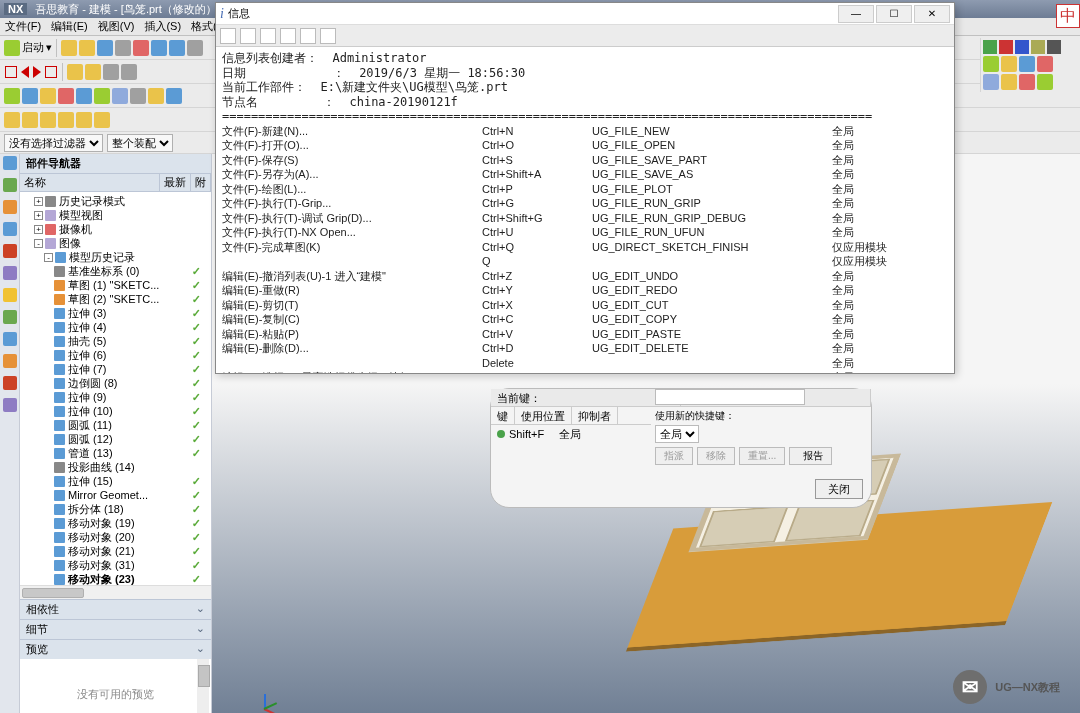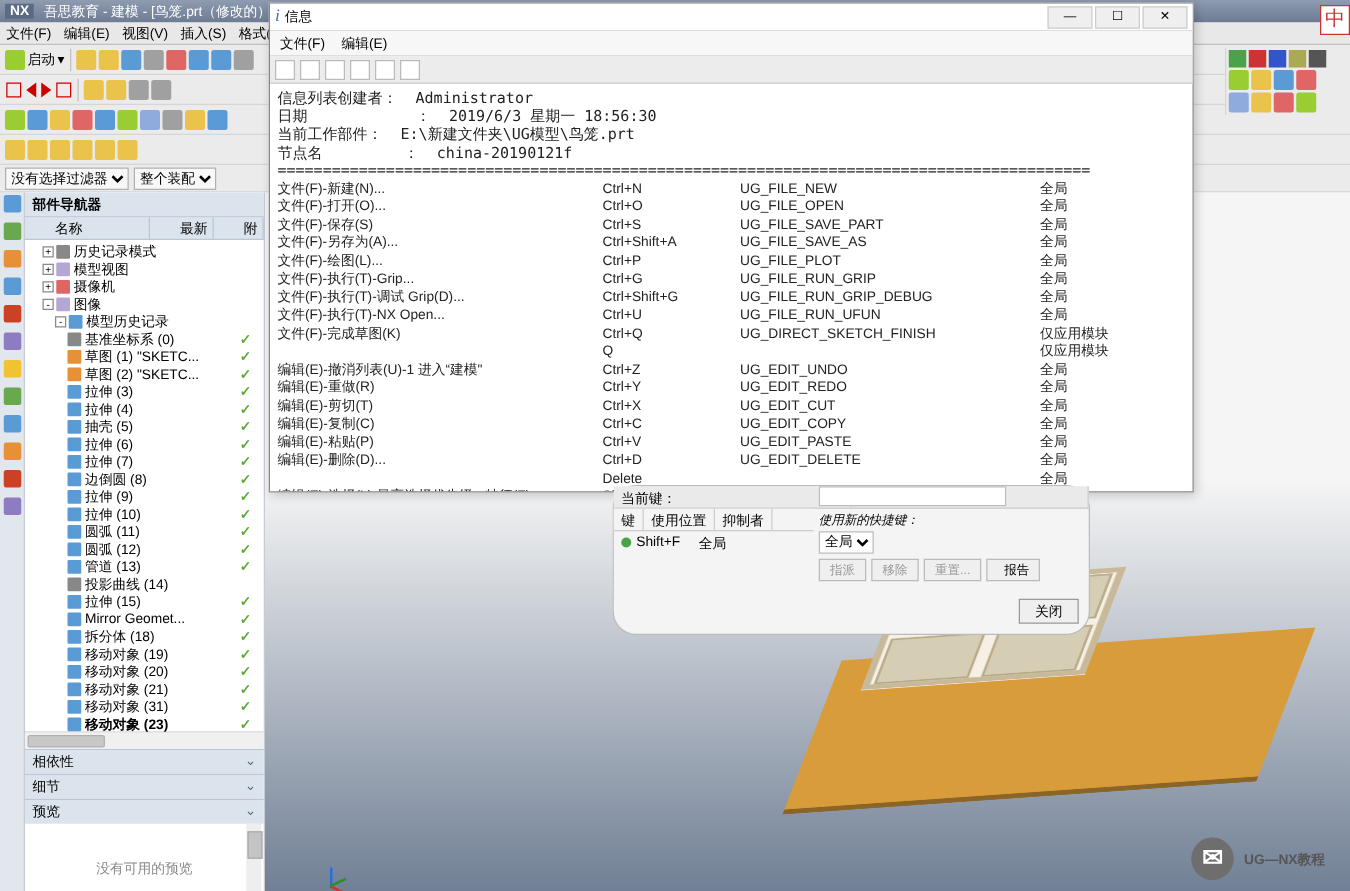--- a/index.html
+++ b/index.html
@@ -23,21 +23,21 @@
 .filterbar select { font-size:11px; height:18px; border:1px solid #b0b0b0; background:#f8f8f8; }
 
 .main { display:flex; height: 575px; }
 .sidebar-icons { width:20px; background:#e2e6ed; border-right:1px solid #c6cbd6; display:flex; flex-direction:column; align-items:center; padding-top:2px; gap:8px;}
 .sidebar-icons .sico { width:14px; height:14px; background:#5b9bd5; border-radius:2px;}
 .sidebar-icons .sico.g{background:#6aa84f;} .sidebar-icons .sico.o{background:#e69138;} .sidebar-icons .sico.r{background:#cc4125;} .sidebar-icons .sico.p{background:#8e7cc3;} .sidebar-icons .sico.y{background:#f1c232;}
 
 .navigator { width: 192px; background:#fff; border-right:1px solid #c6cbd6; display:flex; flex-direction:column; }
 .nav-header { background:#dbe3ec; border-bottom:1px solid #bcc6d6; padding:2px 6px; font-weight:bold;}
 .nav-cols { display:flex; background:#dbe3ec; border-bottom:1px solid #bcc6d6; font-size:10px;}
-.nav-cols span { padding:1px 4px; border-right:1px solid #bcc6d6;margin-left:20px;}
+.nav-cols span { padding:1px 4px; border-right:1px solid #bcc6d6;}
 .nav-cols span:first-child{flex:1;}
 .tree { flex:1; overflow-y:auto; padding:2px 0; font-size:10px; }
 .tree-item { display:flex; align-items:center; padding:0 4px; height:14px; white-space:nowrap; }
 .tree-item .tog { width:9px; height:9px; border:1px solid #888; text-align:center; line-height:7px; font-size:8px; margin-right:2px;}
 .tree-item .ind{display:inline-block;}
 .tree-item .ico { width:11px; height:11px; display:inline-block; margin-right:3px; background:#6aa84f; border-radius:1px;}
 .tree-item .ico.cam{background:#e06666;} .tree-item .ico.img{background:#b4a7d6;} .tree-item .ico.dat{background:#888;} .tree-item .ico.sk{background:#e69138;} .tree-item .ico.ext{background:#5b9bd5;}
 .tree-item .chk{color:#5bab3a; font-weight:bold; margin-left:auto; padding-right:6px;}
 .tree-item.bold{font-weight:bold;}
 .tree-hscroll{height:14px; background:#f0f0f0; border-top:1px solid #ddd; position:relative;}
@@ -76,21 +76,21 @@
 .info-body .row{display:grid; grid-template-columns: 260px 110px 240px 1fr;}
 .info-body .row span{white-space:pre;}
 
 
 .hotkey-pane { position:absolute; left:704px; top:388px; width:382px; height:120px; background:#f4f4f4; border:1px solid #bbb;}
 .hotkey-pane .hk-top{display:flex; height:18px; background:#eaeaea; border-bottom:1px solid #ccc; font-size:10px;}
 .hotkey-pane .hk-top span{padding:2px 6px; border-right:1px solid #ccc;}
 .hotkey-pane .hk-row{display:flex; align-items:center; height:18px; padding:0 6px; font-size:11px;}
 .hotkey-pane .dot{width:8px;height:8px;border-radius:50%;background:#4aa24a;margin-right:4px;}
 .hotkey-pane .right{position:absolute; right:6px; top:0; width:210px;}
-.hotkey-pane .lbl{font-size:10px; margin:4px 0 2px;font-style:italic;}
+.hotkey-pane .lbl{font-size:10px; margin:4px 0 2px;}
 .hotkey-pane input.txt{width:150px;height:16px;border:1px solid #bbb;font-size:11px;}
 .hotkey-pane select{height:18px;font-size:11px;border:1px solid #bbb;background:#fff;}
 .hotkey-pane .brow{display:flex;gap:4px;margin-top:4px;}
 .hotkey-pane .brow button{font-size:10px;height:18px;padding:0 8px;border:1px solid #bbb;background:#efefef;color:#999;}
 .hotkey-pane .close-btn{position:absolute;right:8px;bottom:8px;height:20px;padding:0 12px;border:1px solid #999;background:#efefef;font-size:11px;}
 
 
 .right-tools { position:absolute; right:0; top:38px; width:100px; display:flex; flex-direction:column; gap:2px; background:#ebebeb; border-left:1px solid #d5d5d5; padding:2px;}
 .right-tools .rrow{display:flex; gap:2px; flex-wrap:wrap;}
 .sw{width:14px;height:14px;display:inline-block;}
@@ -437,24 +437,20 @@
 
 <div class="info-win">
   <div class="info-title">
     <span class="i">i</span>
     <span>信息</span>
     <span class="spacer"></span>
     <span class="wbtn">—</span>
     <span class="wbtn">☐</span>
     <span class="wbtn cl">✕</span>
   </div>
-  <div class="info-menu">
-    <span>文件(F)</span>
-    <span>编辑(E)</span>
-  </div>
   <div class="info-tool">
     <span class="ti"></span>
     <span class="ti"></span>
     <span class="ti"></span>
     <span class="ti"></span>
     <span class="ti"></span>
     <span class="ti"></span>
   </div>
   <div class="info-body" id="info-body">信息列表创建者：  Administrator
 日期            ：  2019/6/3 星期一 18:56:30

